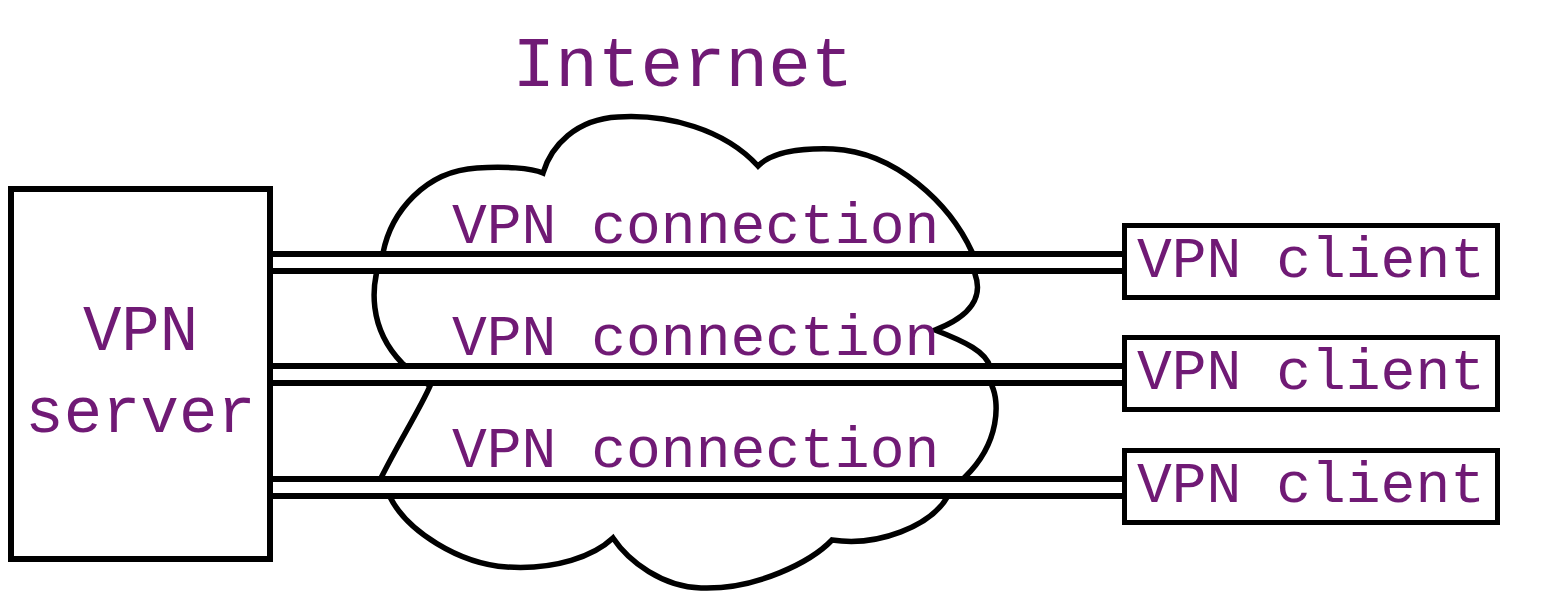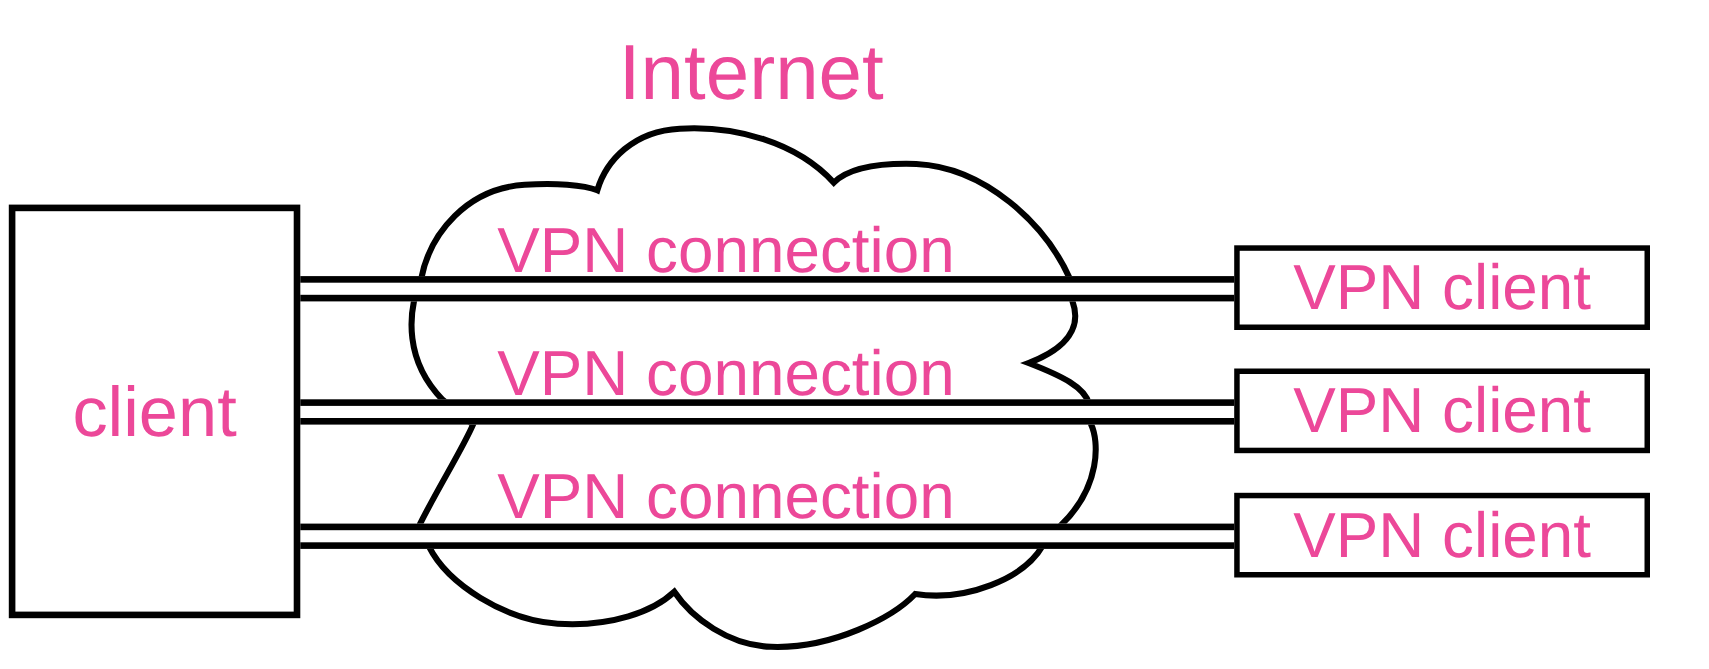--- a/index.html
+++ b/index.html
@@ -6,22 +6,22 @@
     margin: 0;
     padding: 0;
     background: #ffffff;
   }
   #diagram {
     position: relative;
     width: 1524px;
     height: 608px;
     background: #ffffff;
     overflow: hidden;
-    font-family: Liberation Sans, sans-serif;
-    color: #ec4899;
+    font-family: Liberation Mono, monospace;
+    color: #701a75;
   }
   #cloud-svg {
     position: absolute;
     left: 0;
     top: 0;
     z-index: 1;
   }
   .diagram-title {
     position: absolute;
     left: 478px;
@@ -132,21 +132,22 @@
 
   <div class="conn-band" id="band-1"></div>
   <div class="conn-band" id="band-2"></div>
   <div class="conn-band" id="band-3"></div>
 
   <div class="conn-label" id="conn-label-1">VPN connection</div>
   <div class="conn-label" id="conn-label-2">VPN connection</div>
   <div class="conn-label" id="conn-label-3">VPN connection</div>
 
   <div class="server-box">
-    <div>client</div>
+    <div>VPN</div>
+    <div>server</div>
   </div>
 
   <div class="client-box" id="client-box-1">
     <span>VPN client</span>
   </div>
   <div class="client-box" id="client-box-2">
     <span>VPN client</span>
   </div>
   <div class="client-box" id="client-box-3">
     <span>VPN client</span>

